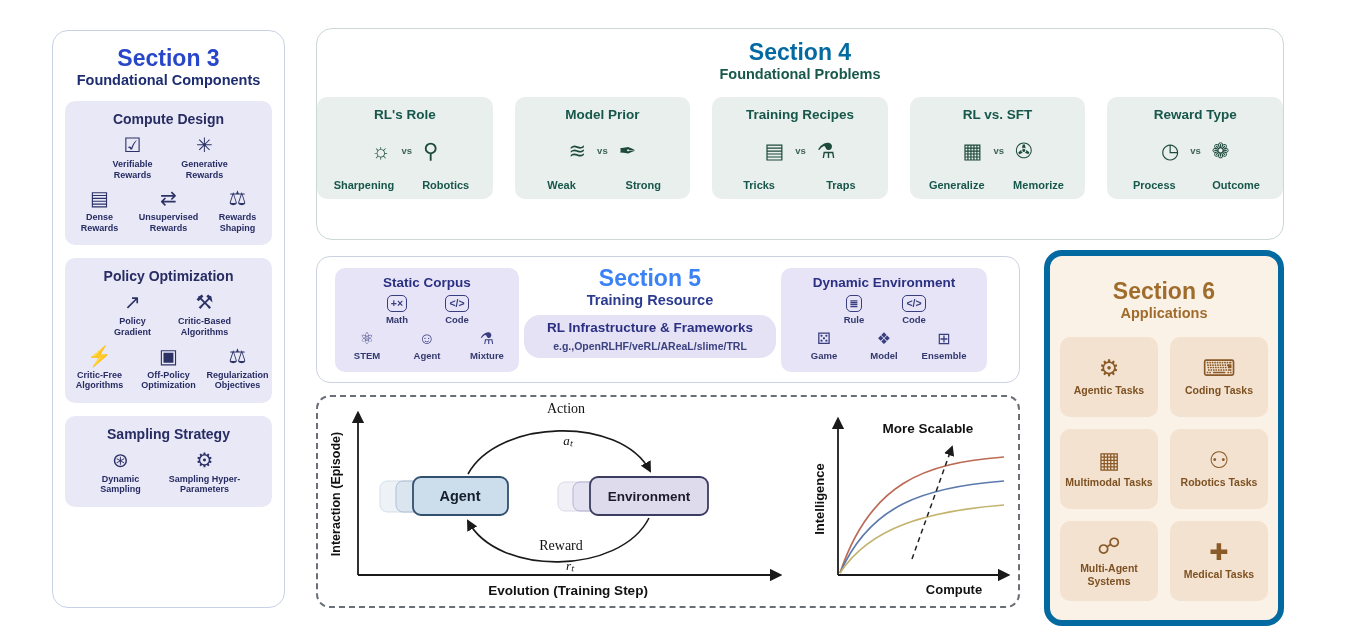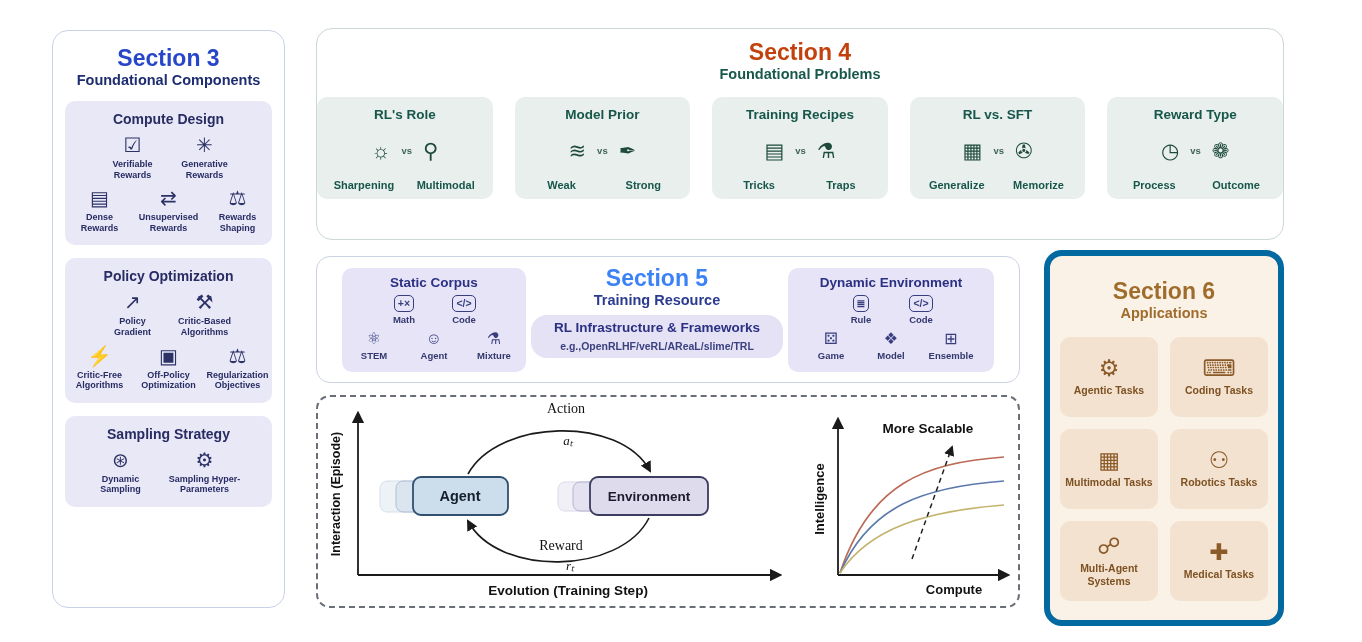--- a/index.html
+++ b/index.html
@@ -13,33 +13,33 @@
   .s3-sub   { text-align:center; font-size:14.5px; font-weight:bold; color:#1e2d70; }
   .grp3 { background:#e9e8f7; border-radius:10px; margin:13px 12px 0; padding:10px 3px 12px; }
   .gt3  { text-align:center; font-size:14px; font-weight:bold; color:#272c63; }
   .row3 { display:flex; justify-content:center; gap:6px; margin-top:8px; }
   .it3  { width:66px; display:flex; flex-direction:column; align-items:center; }
   .ic3  { font-size:20px; line-height:1.05; color:#2c3166; }
   .tl3  { margin-top:3px; font-size:9px; font-weight:bold; color:#272c63; text-align:center; line-height:1.18; }
 
   
   #sec4 { left:316px; top:28px; width:968px; height:212px; border:1.5px solid #ccd8d3; border-radius:16px; }
-  .s4-title { margin-top:10px; text-align:center; font-size:23px; font-weight:bold; color:#c2410c; }
+  .s4-title { margin-top:10px; text-align:center; font-size:23px; font-weight:bold; color:#0369a1; }
   .s4-sub   { text-align:center; font-size:14.5px; font-weight:bold; color:#18584a; }
   .cards4 { display:flex; justify-content:center; gap:22px; margin-top:15px; }
   .card4 { width:188px; height:102px; background:#e9efec; border-radius:10px; padding:10px 6px 8px; display:flex; flex-direction:column; align-items:center; }
   .t4   { font-size:13.5px; font-weight:bold; color:#17564a; }
   .mid4 { flex:1; display:flex; align-items:center; justify-content:center; gap:11px; }
   .ic4  { font-size:21px; color:#1d4a3d; line-height:1; }
   .vs4  { font-size:9.5px; font-weight:bold; color:#3f6457; }
   .bot4 { display:flex; width:100%; }
   .bl4  { flex:1; text-align:center; font-size:11px; font-weight:bold; color:#17564a; }
 
   
-  #sec5 { left:316px; top:256px; width:704px; height:127px; border:1.5px solid #cdd2e2; border-radius:14px; display:flex; justify-content:center; padding:0 18px; }
+  #sec5 { left:316px; top:256px; width:704px; height:127px; border:1.5px solid #cdd2e2; border-radius:14px; display:flex; justify-content:flex-start; padding:0 18px; }
   .s5card { background:#e6e4f6; border-radius:10px; margin-top:11px; padding:7px 4px 8px; height:104px; }
   .s5-corpus { width:184px; }
   .s5-env    { width:206px; }
   .h5  { text-align:center; font-size:13.5px; font-weight:bold; color:#2b3083; }
   .row5 { display:flex; justify-content:center; gap:12px; margin-top:5px; align-items:flex-end; }
   .it5 { width:48px; display:flex; flex-direction:column; align-items:center; }
   .ic5 { font-size:16px; color:#383e7e; line-height:1.1; }
   .tile { display:inline-block; border:1.5px solid #383e7e; border-radius:5px; padding:0 3px; font-size:10.5px; font-weight:bold; color:#383e7e; line-height:1.45; }
   .tl5 { margin-top:2px; font-size:9.5px; font-weight:bold; color:#33386f; }
   .s5-mid { width:262px; margin-top:8px; display:flex; flex-direction:column; align-items:center; }
@@ -147,21 +147,21 @@
 
     <div class="card4">
       <div class="t4">RL's Role</div>
       <div class="mid4">
         <span class="ic4">☼</span>
         <span class="vs4">vs</span>
         <span class="ic4">⚲</span>
       </div>
       <div class="bot4">
         <span class="bl4">Sharpening</span>
-        <span class="bl4">Multimodal</span>
+        <span class="bl4">Robotics</span>
       </div>
     </div>
 
     <div class="card4">
       <div class="t4">Model Prior</div>
       <div class="mid4">
         <span class="ic4">≋</span>
         <span class="vs4">vs</span>
         <span class="ic4">✒</span>
       </div>

